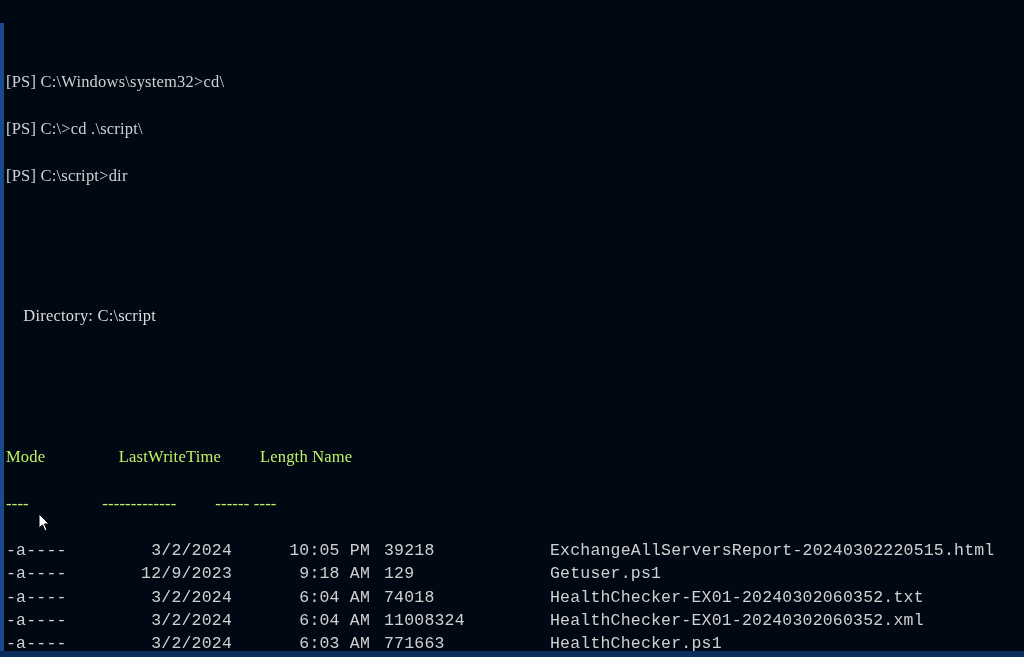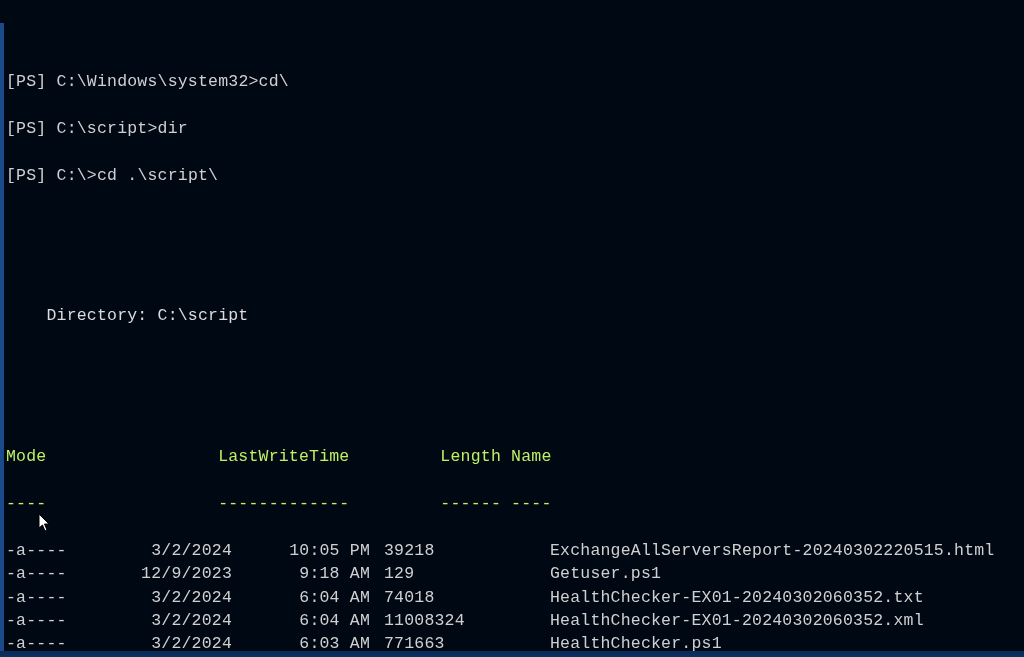--- a/index.html
+++ b/index.html
@@ -29,43 +29,43 @@
   .mouse-cursor {
     position: absolute;
     left: 38px;
     top: 490px;
     width: 14px;
     height: 20px;
     pointer-events: none;
     z-index: 10;
   }
   .mouse-cursor svg { display:block; }
-  .row { display: block; }
+  .row { display: block; font-family: Liberation Serif, serif; }
   .file-row { display: flex; }
   .col-mode { width: 108px; }
   .col-date { width: 128px; text-align: right; padding-right: 10px;}
   .col-time { width: 98px; text-align: right; padding-right: 14px; margin-left: 44px;}
   .col-len  { width: 162px; text-align: left; padding-right: 8px;}
   .col-name { flex: 1; padding-left: 4px;}
   .taskbar {
     position: absolute;
     bottom: 0;
     left: 0;
     width: 1024px;
     height: 6px;
     background: linear-gradient(180deg,#0a2a5a,#083060);
   }
 </style>
 </head>
 <body>
 <div class="blue-border">
 <div class="term">
 <span class="row"><span>[<span>PS</span>] <span>C:\Windows\system32</span>&gt;</span><span>cd\</span></span>
+<span class="row"><span>[<span>PS</span>] <span>C:\</span>&gt;</span><span>cd .\script\</span></span>
 <span class="row"><span>[<span>PS</span>] <span>C:\script</span>&gt;</span><span>dir</span></span>
-<span class="row"><span>[<span>PS</span>] <span>C:\</span>&gt;</span><span>cd .\script\</span></span>
 <span class="row"> </span>
 <span class="row"> </span>
 <span class="row white-line">    <span>Directory: C:\script</span></span>
 <span class="row"> </span>
 <span class="row"> </span>
 <span class="row header"><span>Mode                 LastWriteTime         Length Name</span></span>
 <span class="row header"><span>----                 -------------         ------ ----</span></span>
 <div id="file-rows"><div class="file-row"><span class="col-mode">-a----</span><span class="col-date">3/2/2024</span><span class="col-time">10:05 PM</span><span class="col-len">39218</span><span class="col-name">ExchangeAllServersReport-20240302220515.html</span></div><div class="file-row"><span class="col-mode">-a----</span><span class="col-date">12/9/2023</span><span class="col-time">9:18 AM</span><span class="col-len">129</span><span class="col-name">Getuser.ps1</span></div><div class="file-row"><span class="col-mode">-a----</span><span class="col-date">3/2/2024</span><span class="col-time">6:04 AM</span><span class="col-len">74018</span><span class="col-name">HealthChecker-EX01-20240302060352.txt</span></div><div class="file-row"><span class="col-mode">-a----</span><span class="col-date">3/2/2024</span><span class="col-time">6:04 AM</span><span class="col-len">11008324</span><span class="col-name">HealthChecker-EX01-20240302060352.xml</span></div><div class="file-row"><span class="col-mode">-a----</span><span class="col-date">3/2/2024</span><span class="col-time">6:03 AM</span><span class="col-len">771663</span><span class="col-name">HealthChecker.ps1</span></div><div class="file-row"><span class="col-mode">-a----</span><span class="col-date">12/11/2023</span><span class="col-time">6:08 AM</span><span class="col-len">664</span><span class="col-name">Monitoring Exchange.ps1</span></div></div>
 
 

